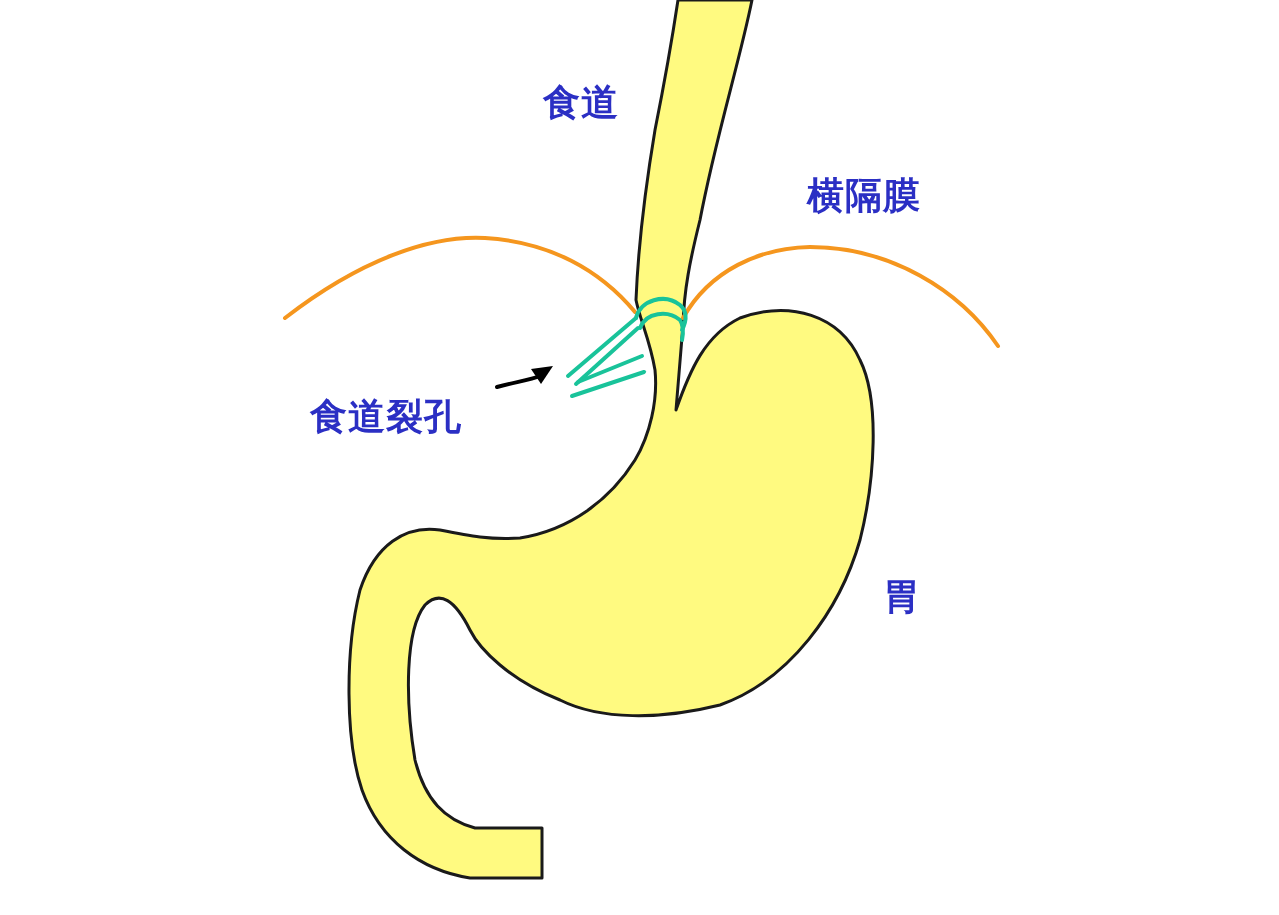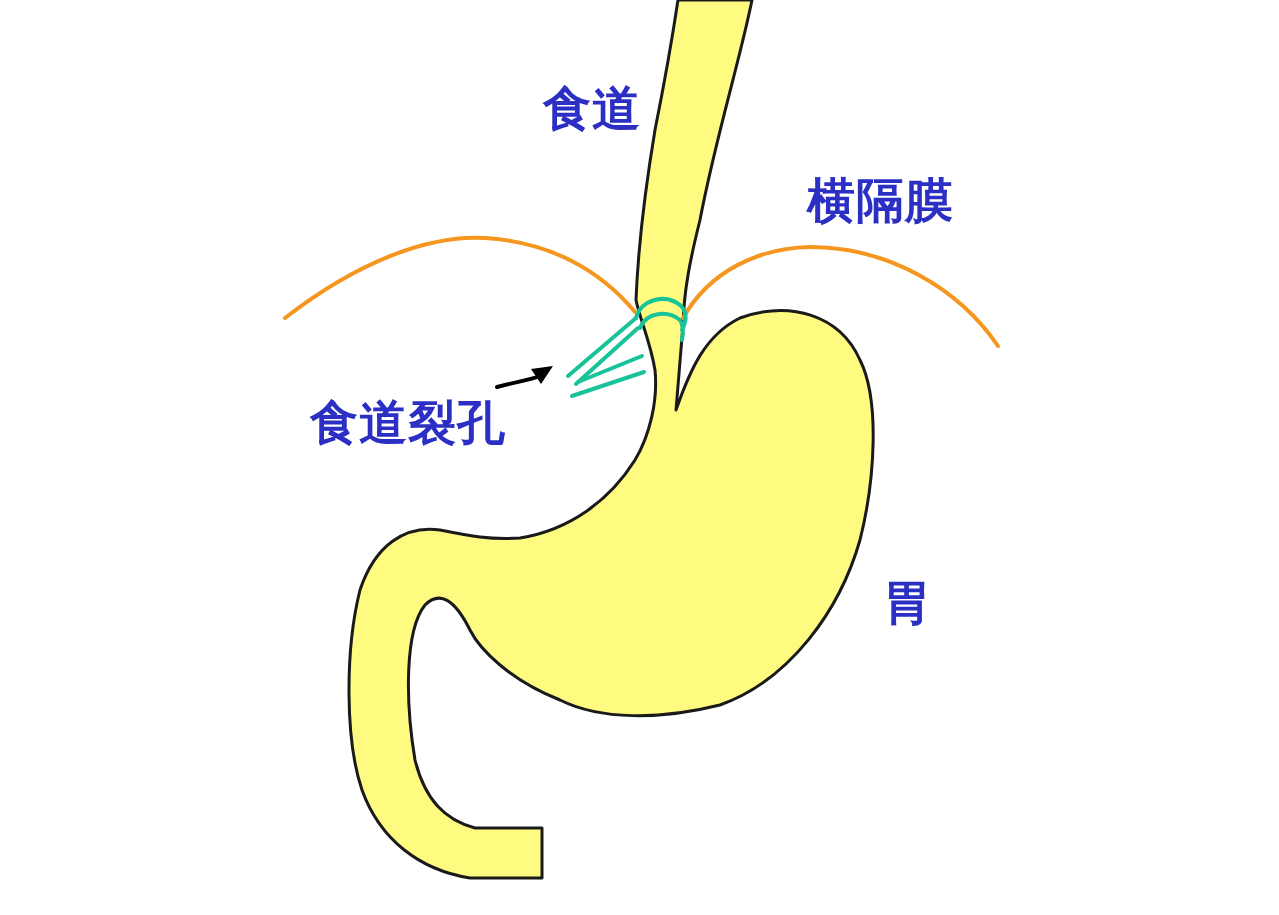--- a/index.html
+++ b/index.html
@@ -3,21 +3,21 @@
   <meta charset="utf-8">
   <style>
     html, body { margin: 0; padding: 0; background: #ffffff; }
     body { width: 1279px; height: 915px; overflow: hidden; position: relative; }
     #canvas { position: absolute; left: 0; top: 0; }
     .label {
       position: absolute;
       color: #2b2fc4;
       font-family: "DejaVu Sans", sans-serif;
       font-weight: bold;
-      font-size: 48px;
+      font-size: 37px;
       letter-spacing: 1px;
       white-space: nowrap;
       line-height: 1;
     }
   </style>
 </head>
 <body>
 
 <svg id="canvas" width="1279" height="915" viewBox="0 0 1279 915">
 

